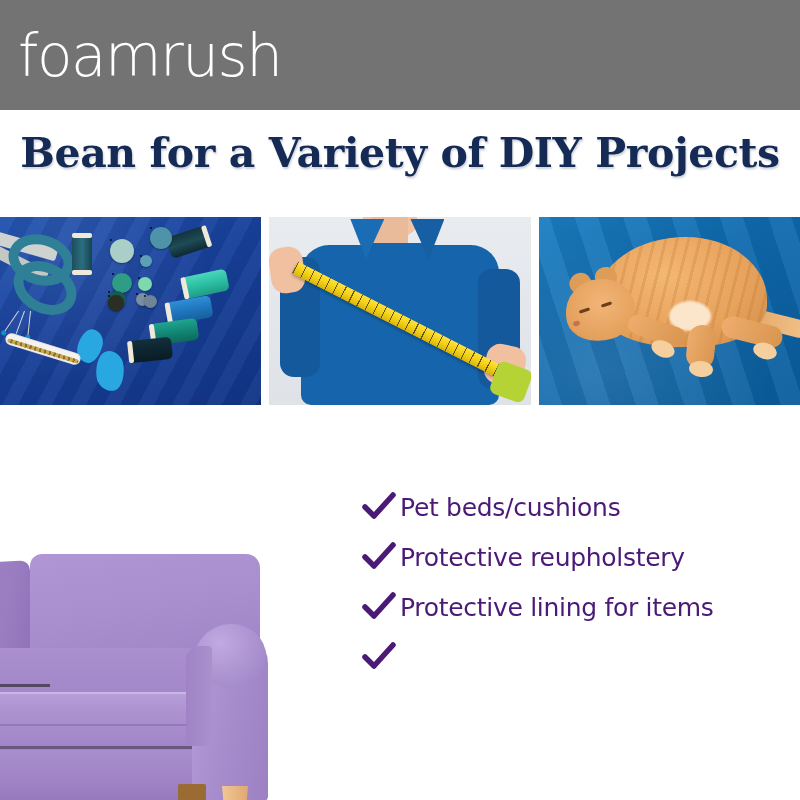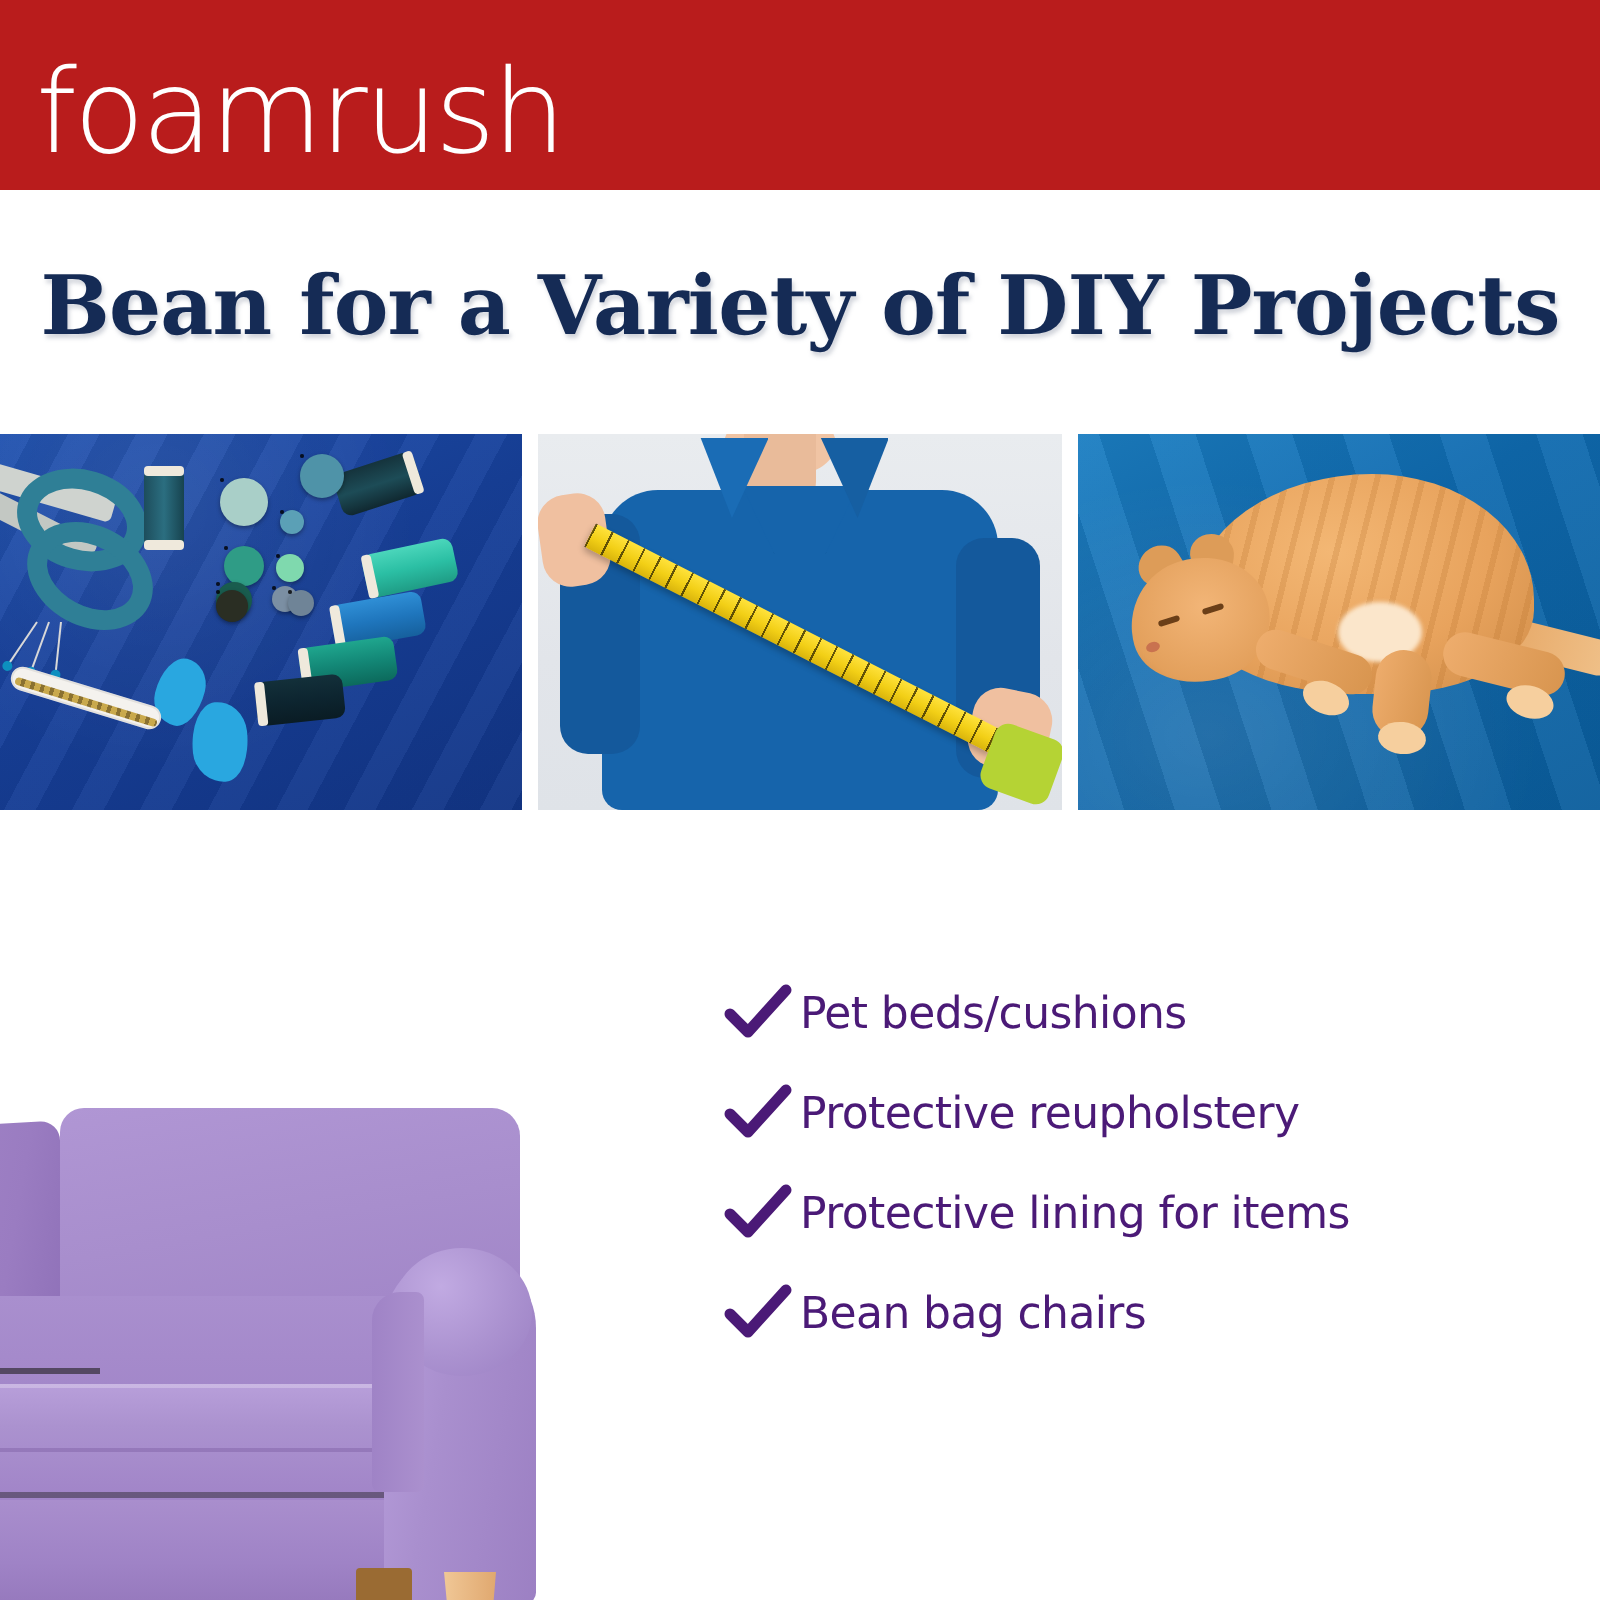--- a/index.html
+++ b/index.html
@@ -7,22 +7,22 @@
     width:800px;height:800px;
     background:#ffffff;
     font-family:"Liberation Sans", sans-serif;
     overflow:hidden;
     position:relative;
   }
   .page{position:relative;width:800px;height:800px;background:#fff;overflow:hidden;}
 
   
   .header{
-    position:absolute;left:0;top:0;width:800px;height:95px;
-    background:#b91c1c;
+    position:absolute;left:0;top:0;width:800px;height:110px;
+    background:#737373;
   }
   .logo{
     position:absolute;left:18px;top:22px;
     color:#ffffff;
     font-family:"DejaVu Sans", sans-serif;
     font-size:58px;
     font-weight:300;
     letter-spacing:-1.5px;
     line-height:68px;
     white-space:nowrap;
@@ -145,21 +145,21 @@
   .bullet-row{
     display:flex;align-items:center;height:50px;
   }
   .check{
     width:38px;flex:0 0 38px;display:block;
   }
   .check svg{display:block;}
   .bullet-label{
     color:#4b1a77;
     font-family:"DejaVu Sans", sans-serif;
-    font-size:22px;
+    font-size:25px;
     font-weight:400;
     letter-spacing:-0.3px;
     white-space:nowrap;
   }
 
   
   .sofa{
     position:absolute;left:-40px;top:528px;width:350px;height:272px;
   }
   .sofa-backcushion-l{
@@ -371,19 +371,18 @@
       </span>
       <span class="bullet-label">Protective lining for items</span>
     </div>
 
     <div class="bullet-row">
       <span class="check">
         <svg width="34" height="30" viewBox="0 0 34 30" aria-hidden="true">
           <path d="M3 15 L12 24 L31 3" fill="none" stroke="#4b1a77" stroke-width="5.5" stroke-linecap="round" stroke-linejoin="round"></path>
         </svg>
       </span>
-      <span class="bullet-label">Bean bag chairs</span>
     </div>
 
 
   </div>
 
 </div>
 
 </body></html>

